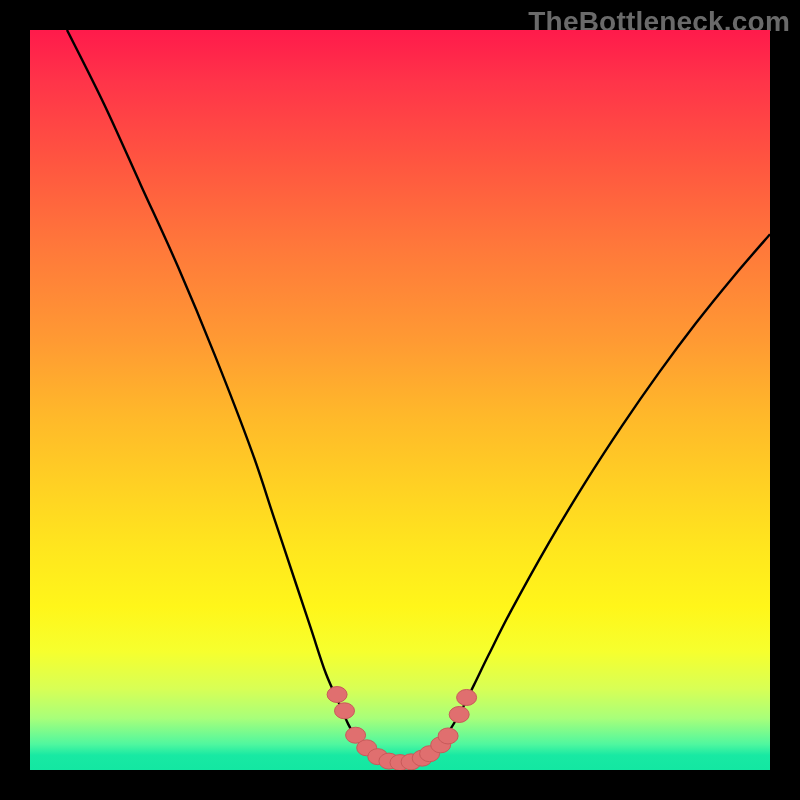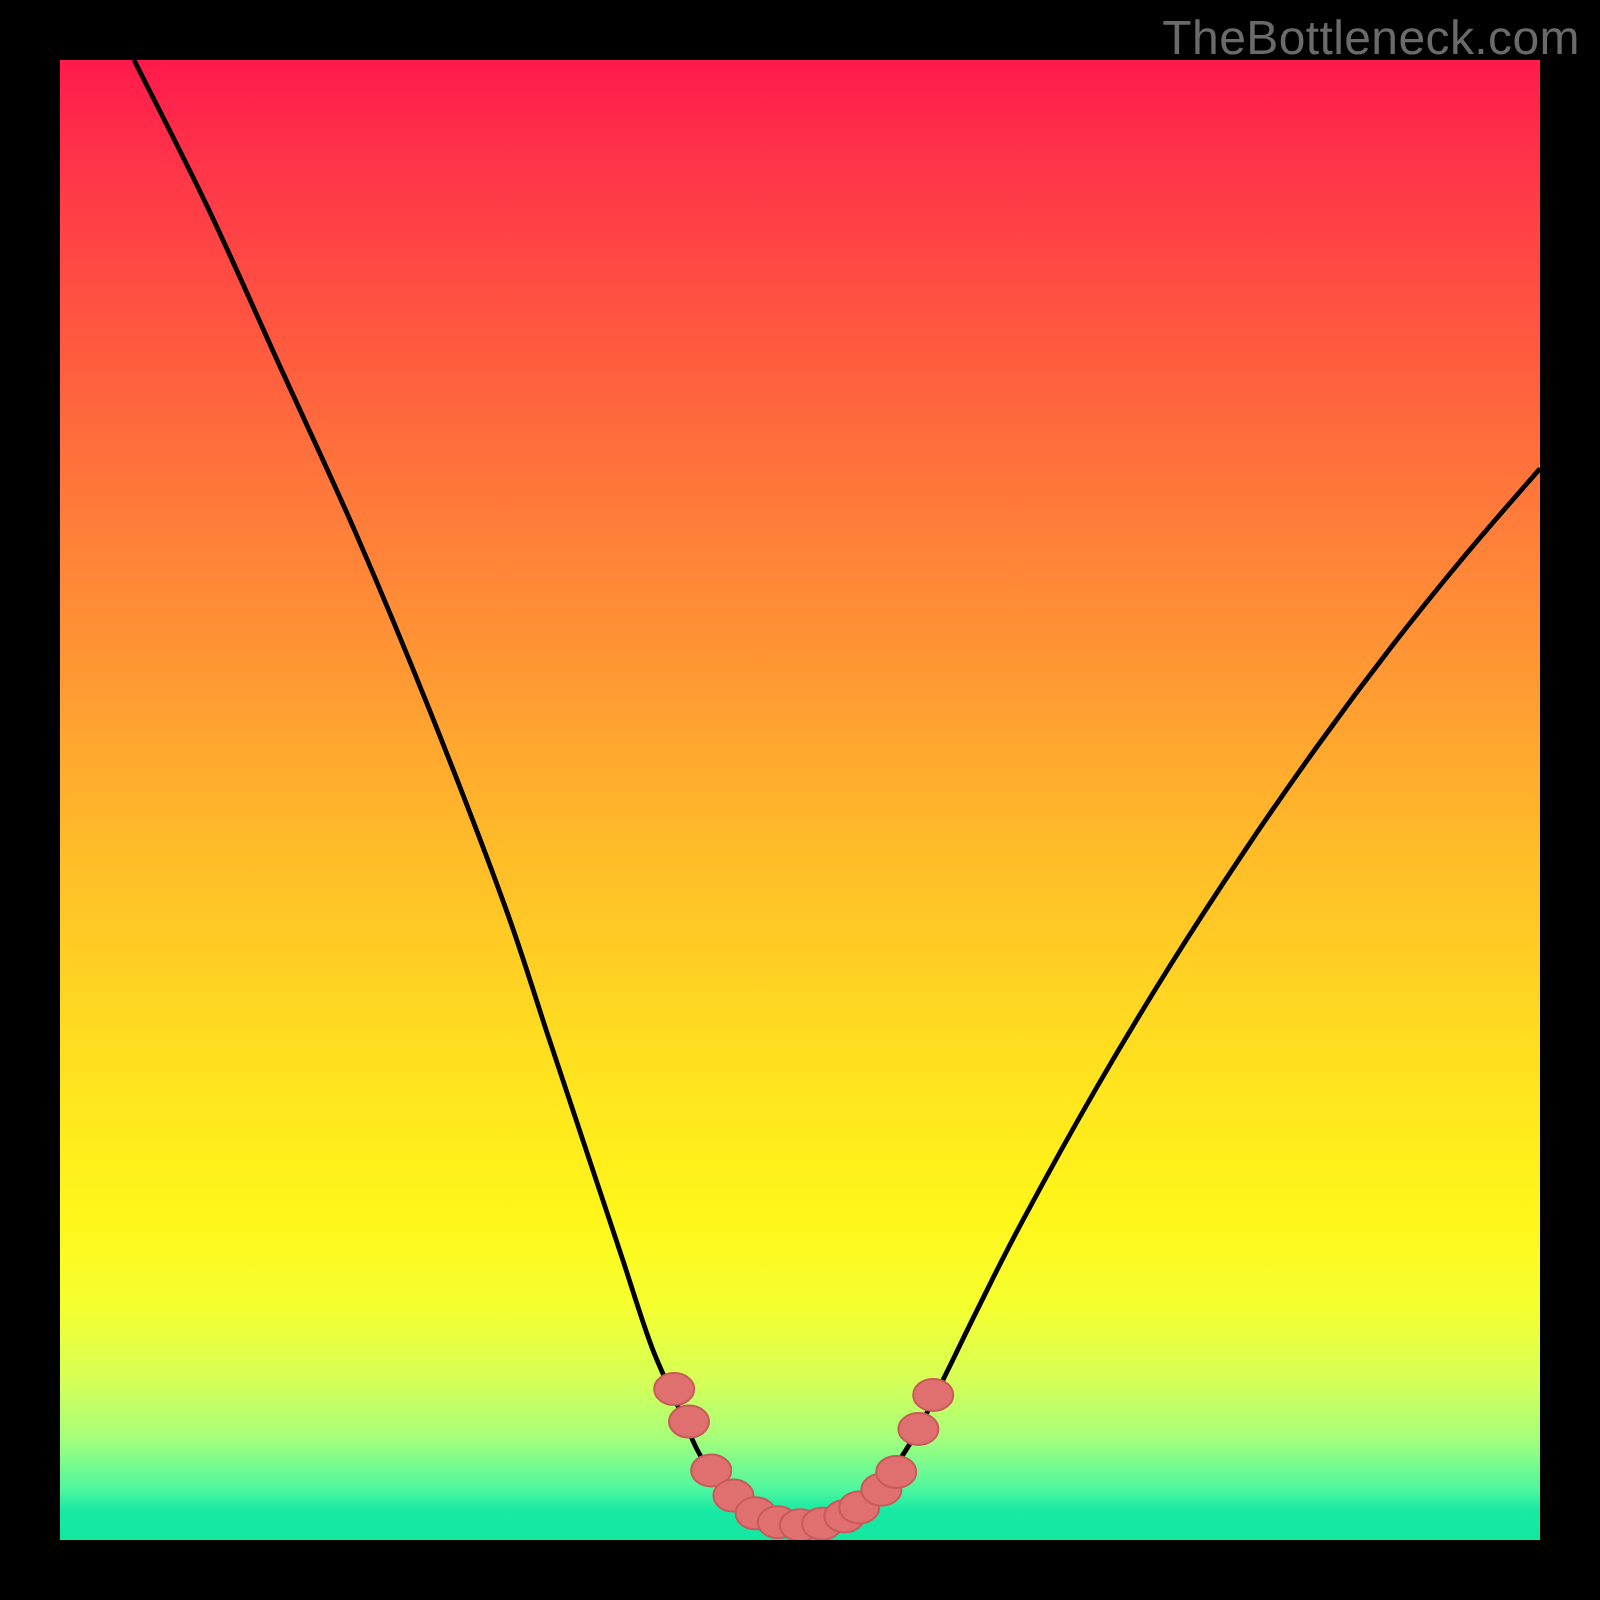--- a/index.html
+++ b/index.html
@@ -45,22 +45,22 @@
     left: 0;
     top: 0;
     width: 740px;
     height: 740px;
   }
   .watermark {
     position: absolute;
     top: 6px;
     right: 10px;
     color: #6a6a6a;
-    font-size: 24px;
-    font-weight: 400;
+    font-size: 28px;
+    font-weight: 700;
     letter-spacing: 0.2px;
     user-select: none;
   }
 </style>
 </head>
 <body>
 
 <div class="frame">
   <div class="watermark">TheBottleneck.com</div>
 

